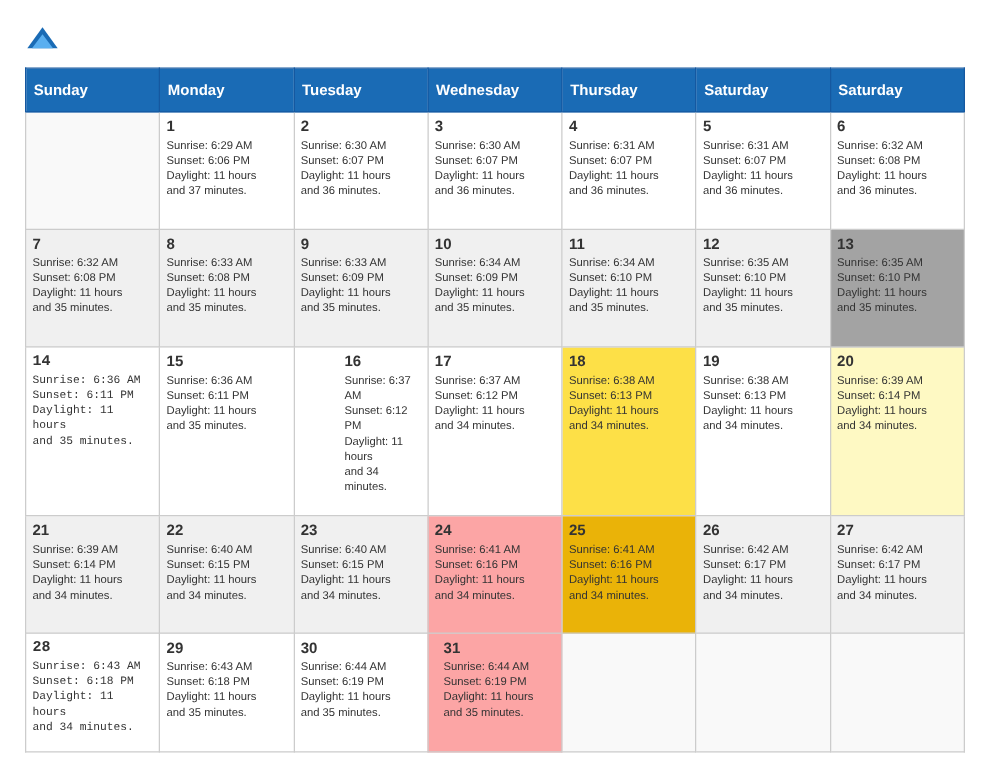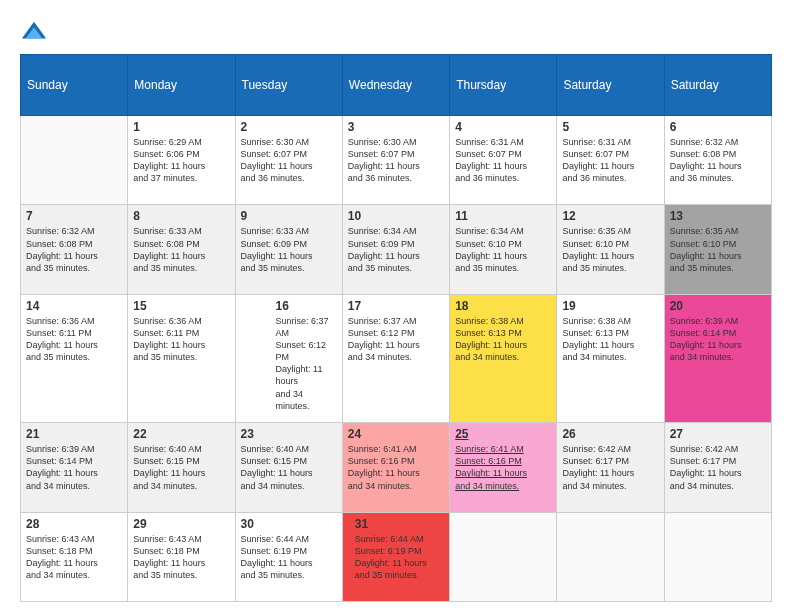--- a/index.html
+++ b/index.html
@@ -64,22 +64,22 @@
       border: 1px solid #bbb;
       border-collapse: collapse;
       width: 100%;
       flex: 1;
       table-layout: fixed;
     }
     .calendar th {
       background: #1a6bb5;
       color: #fff;
       font-size: 12px;
-      font-weight: normal;
-      padding: 23px 6px;
+      font-weight: bold;
+      padding: 10px 6px;
       border: 1px solid #1558a0;
       text-align: left;
     }
     .calendar td {
       border: 1px solid #ccc;
       vertical-align: top;
       padding: 4px 5px;
       font-size: 9.5px;
       color: #333;
       height: 85px;
@@ -188,21 +188,21 @@
           <td style="background-color: rgb(240, 240, 240);">
             <span class="day-num">12</span>
             <div class="cell-text">Sunrise: 6:35 AM<br>Sunset: 6:10 PM<br>Daylight: 11 hours<br>and 35 minutes.</div>
           </td>
           <td style="background-color: #a3a3a3;">
             <span class="day-num">13</span>
             <div class="cell-text">Sunrise: 6:35 AM<br>Sunset: 6:10 PM<br>Daylight: 11 hours<br>and 35 minutes.</div>
           </td>
         </tr>
         <tr>
-          <td style="background-color: rgb(255, 255, 255);">
+          <td style="background-color: rgb(255, 255, 255); font-family: Liberation Mono, monospace;">
             <span class="day-num">14</span>
             <div class="cell-text">Sunrise: 6:36 AM<br>Sunset: 6:11 PM<br>Daylight: 11 hours<br>and 35 minutes.</div>
           </td>
           <td style="background-color: rgb(255, 255, 255);">
             <span class="day-num">15</span>
             <div class="cell-text">Sunrise: 6:36 AM<br>Sunset: 6:11 PM<br>Daylight: 11 hours<br>and 35 minutes.</div>
           </td>
           <td style="background-color: rgb(255, 255, 255); padding-left: 40px;">
             <span class="day-num">16</span>
             <div class="cell-text">Sunrise: 6:37 AM<br>Sunset: 6:12 PM<br>Daylight: 11 hours<br>and 34 minutes.</div>
@@ -212,21 +212,21 @@
             <div class="cell-text">Sunrise: 6:37 AM<br>Sunset: 6:12 PM<br>Daylight: 11 hours<br>and 34 minutes.</div>
           </td>
           <td style="background-color: #fde047;">
             <span class="day-num">18</span>
             <div class="cell-text">Sunrise: 6:38 AM<br>Sunset: 6:13 PM<br>Daylight: 11 hours<br>and 34 minutes.</div>
           </td>
           <td style="background-color: rgb(255, 255, 255);">
             <span class="day-num">19</span>
             <div class="cell-text">Sunrise: 6:38 AM<br>Sunset: 6:13 PM<br>Daylight: 11 hours<br>and 34 minutes.</div>
           </td>
-          <td style="background-color: #ec4899;">
+          <td style="background-color: #fef9c3;">
             <span class="day-num">20</span>
             <div class="cell-text">Sunrise: 6:39 AM<br>Sunset: 6:14 PM<br>Daylight: 11 hours<br>and 34 minutes.</div>
           </td>
         </tr>
         <tr>
           <td style="background-color: rgb(240, 240, 240);">
             <span class="day-num">21</span>
             <div class="cell-text">Sunrise: 6:39 AM<br>Sunset: 6:14 PM<br>Daylight: 11 hours<br>and 34 minutes.</div>
           </td>
           <td style="background-color: rgb(240, 240, 240);">
@@ -234,47 +234,47 @@
             <div class="cell-text">Sunrise: 6:40 AM<br>Sunset: 6:15 PM<br>Daylight: 11 hours<br>and 34 minutes.</div>
           </td>
           <td style="background-color: rgb(240, 240, 240);">
             <span class="day-num">23</span>
             <div class="cell-text">Sunrise: 6:40 AM<br>Sunset: 6:15 PM<br>Daylight: 11 hours<br>and 34 minutes.</div>
           </td>
           <td style="background-color: #fca5a5;">
             <span class="day-num">24</span>
             <div class="cell-text">Sunrise: 6:41 AM<br>Sunset: 6:16 PM<br>Daylight: 11 hours<br>and 34 minutes.</div>
           </td>
-          <td style="background-color: #f9a8d4; text-decoration: underline;">
+          <td style="background-color: #eab308;">
             <span class="day-num">25</span>
             <div class="cell-text">Sunrise: 6:41 AM<br>Sunset: 6:16 PM<br>Daylight: 11 hours<br>and 34 minutes.</div>
           </td>
           <td style="background-color: rgb(240, 240, 240);">
             <span class="day-num">26</span>
             <div class="cell-text">Sunrise: 6:42 AM<br>Sunset: 6:17 PM<br>Daylight: 11 hours<br>and 34 minutes.</div>
           </td>
           <td style="background-color: rgb(240, 240, 240);">
             <span class="day-num">27</span>
             <div class="cell-text">Sunrise: 6:42 AM<br>Sunset: 6:17 PM<br>Daylight: 11 hours<br>and 34 minutes.</div>
           </td>
         </tr>
         <tr>
-          <td style="background-color: rgb(255, 255, 255);">
+          <td style="background-color: rgb(255, 255, 255); font-family: Liberation Mono, monospace;">
             <span class="day-num">28</span>
             <div class="cell-text">Sunrise: 6:43 AM<br>Sunset: 6:18 PM<br>Daylight: 11 hours<br>and 34 minutes.</div>
           </td>
           <td style="background-color: rgb(255, 255, 255);">
             <span class="day-num">29</span>
             <div class="cell-text">Sunrise: 6:43 AM<br>Sunset: 6:18 PM<br>Daylight: 11 hours<br>and 35 minutes.</div>
           </td>
           <td style="background-color: rgb(255, 255, 255);">
             <span class="day-num">30</span>
             <div class="cell-text">Sunrise: 6:44 AM<br>Sunset: 6:19 PM<br>Daylight: 11 hours<br>and 35 minutes.</div>
           </td>
-          <td style="background-color: #ef4444; padding-left: 12px;">
+          <td style="background-color: #fca5a5; padding-left: 12px;">
             <span class="day-num">31</span>
             <div class="cell-text">Sunrise: 6:44 AM<br>Sunset: 6:19 PM<br>Daylight: 11 hours<br>and 35 minutes.</div>
           </td>
           <td class="empty-cell" style="background-color: rgb(249, 249, 249);"></td>
           <td class="empty-cell" style="background-color: rgb(249, 249, 249);"></td>
           <td class="empty-cell" style="background-color: rgb(249, 249, 249);"></td>
         </tr>
       </tbody>
   </table>
 </div>

